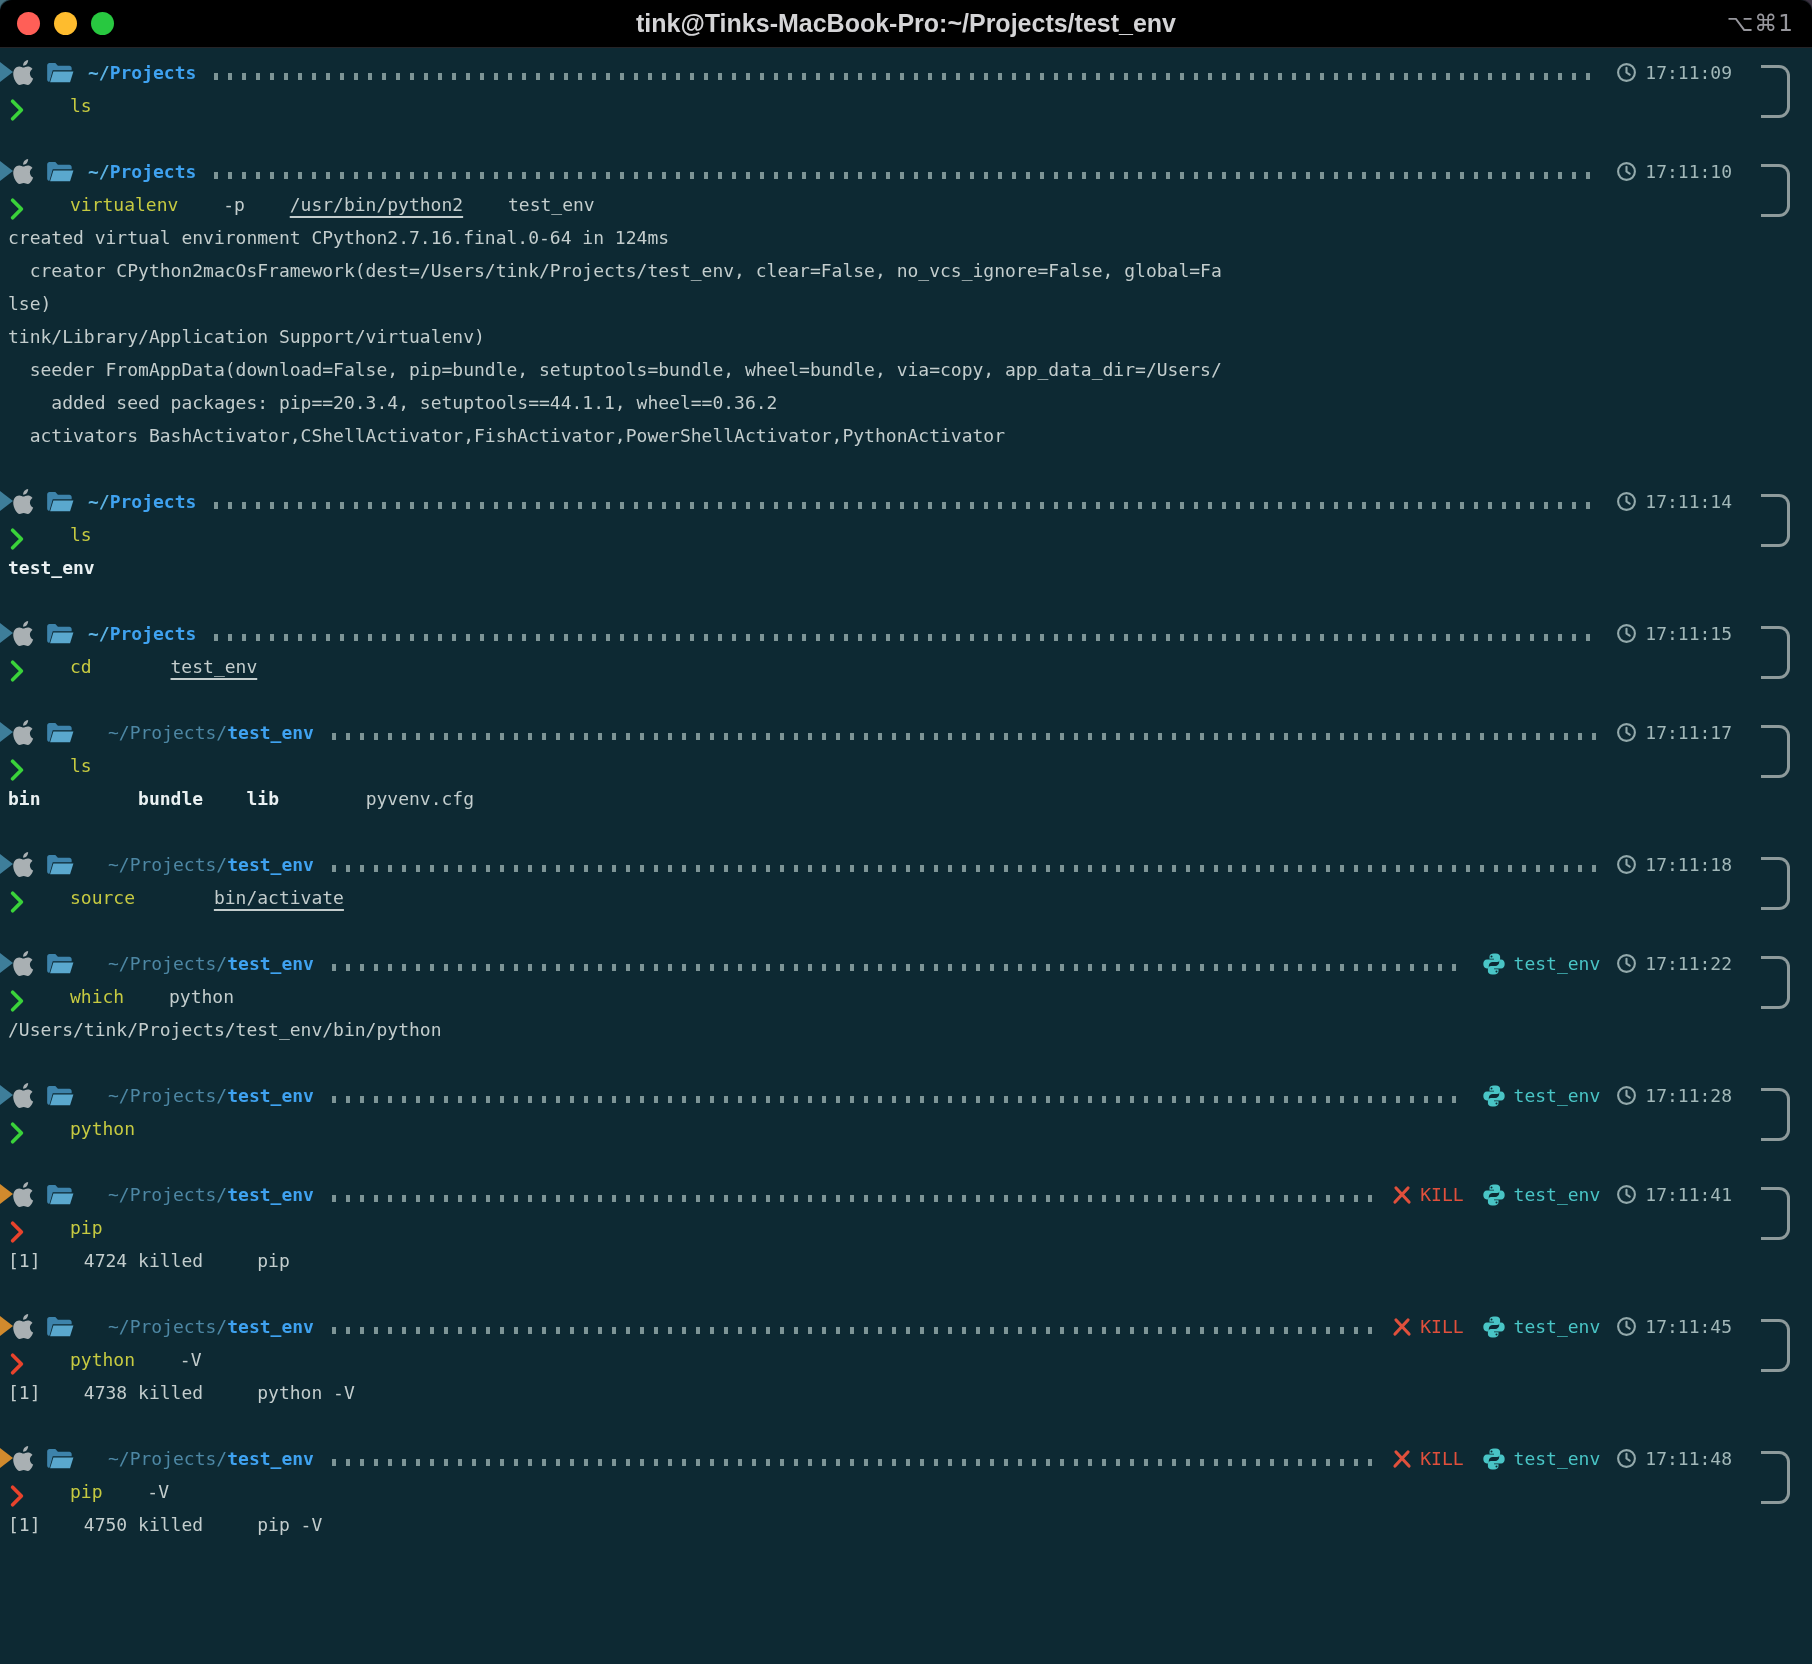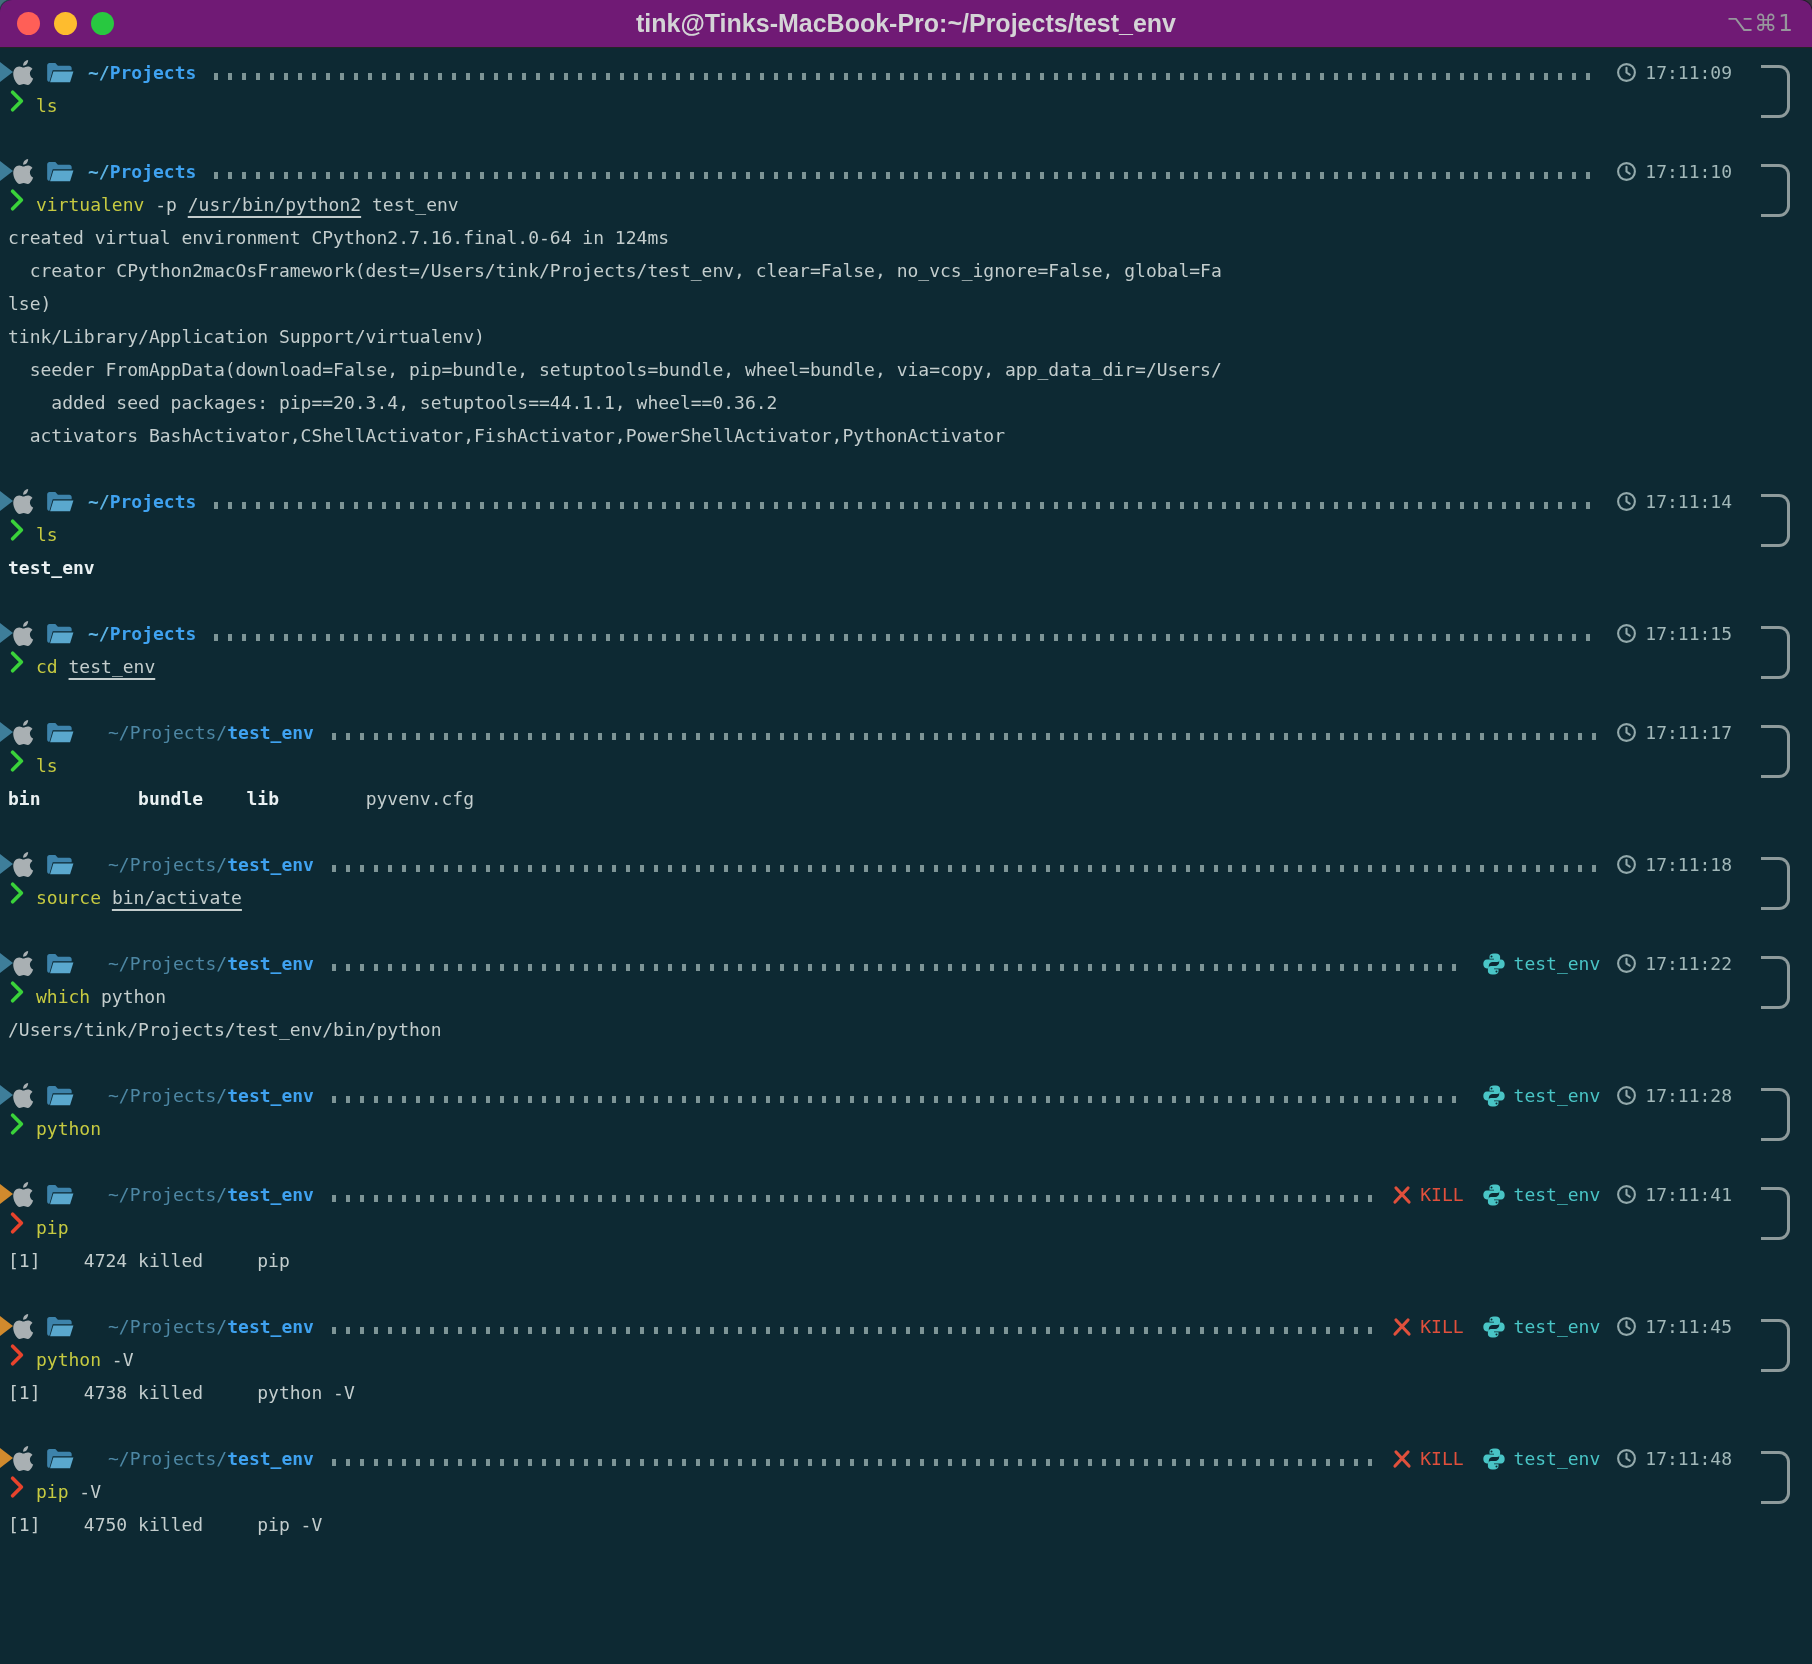--- a/index.html
+++ b/index.html
@@ -10,21 +10,21 @@
   }
   .window{
     width:1812px;height:1664px;
     border-radius:12px 12px 0 0;
     overflow:hidden;
     background:#0d2933;
     box-shadow:0 0 0 1px rgba(0,0,0,.4);
   }
   
   .titlebar{
-    height:47px;background:#701a75;border-bottom:1px solid #252427;
+    height:47px;background:#000000;border-bottom:1px solid #252427;
     display:flex;align-items:center;position:relative;
   }
   .lights{position:absolute;left:17px;top:12px;display:flex;gap:14px;}
   .light{width:23px;height:23px;border-radius:50%;border:none;padding:0;cursor:default;}
   .light.close{background:#ff5f57;}
   .light.min{background:#febc2e;}
   .light.max{background:#28c840;}
   .title{
     flex:1;text-align:center;
     font-family:"Liberation Sans",sans-serif;font-weight:bold;font-size:25px;color:#d4d4d6;
@@ -67,21 +67,21 @@
   }
   .mark{
     position:absolute;left:-8px;top:6px;width:0;height:0;
     border-top:10px solid transparent;border-bottom:10px solid transparent;border-left:13px solid #3e7e9a;
   }
   .mark.fail{border-left-color:#d18a2d;}
   .bracket{
     position:absolute;right:22px;top:9px;width:26px;height:47px;
     border:3px solid #8d9a9b;border-left:none;border-radius:0 11px 11px 0;
   }
-  .promptline{display:flex;align-items:flex-start;}
+  .promptline{display:flex;align-items:flex-end;gap:34px;}
   .chev{margin:0 12px 0 2px;}
   .chev.ok{color:#3ad23a;}
   .chev.fail{color:#e8432c;}
 </style>
 </head>
 <body>
 
 <div class="window">
   <div class="titlebar">
     <div class="lights">

